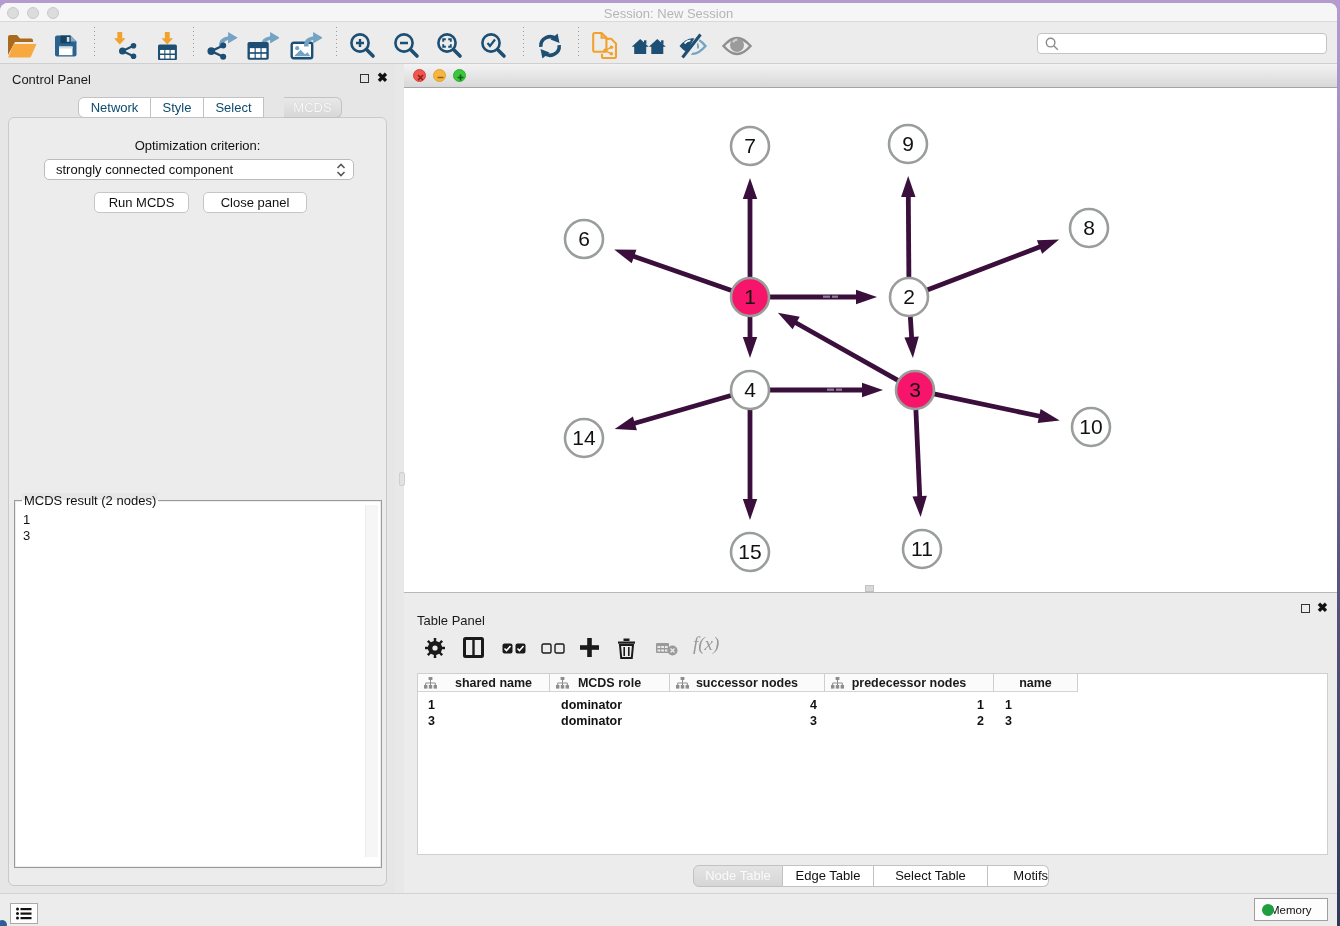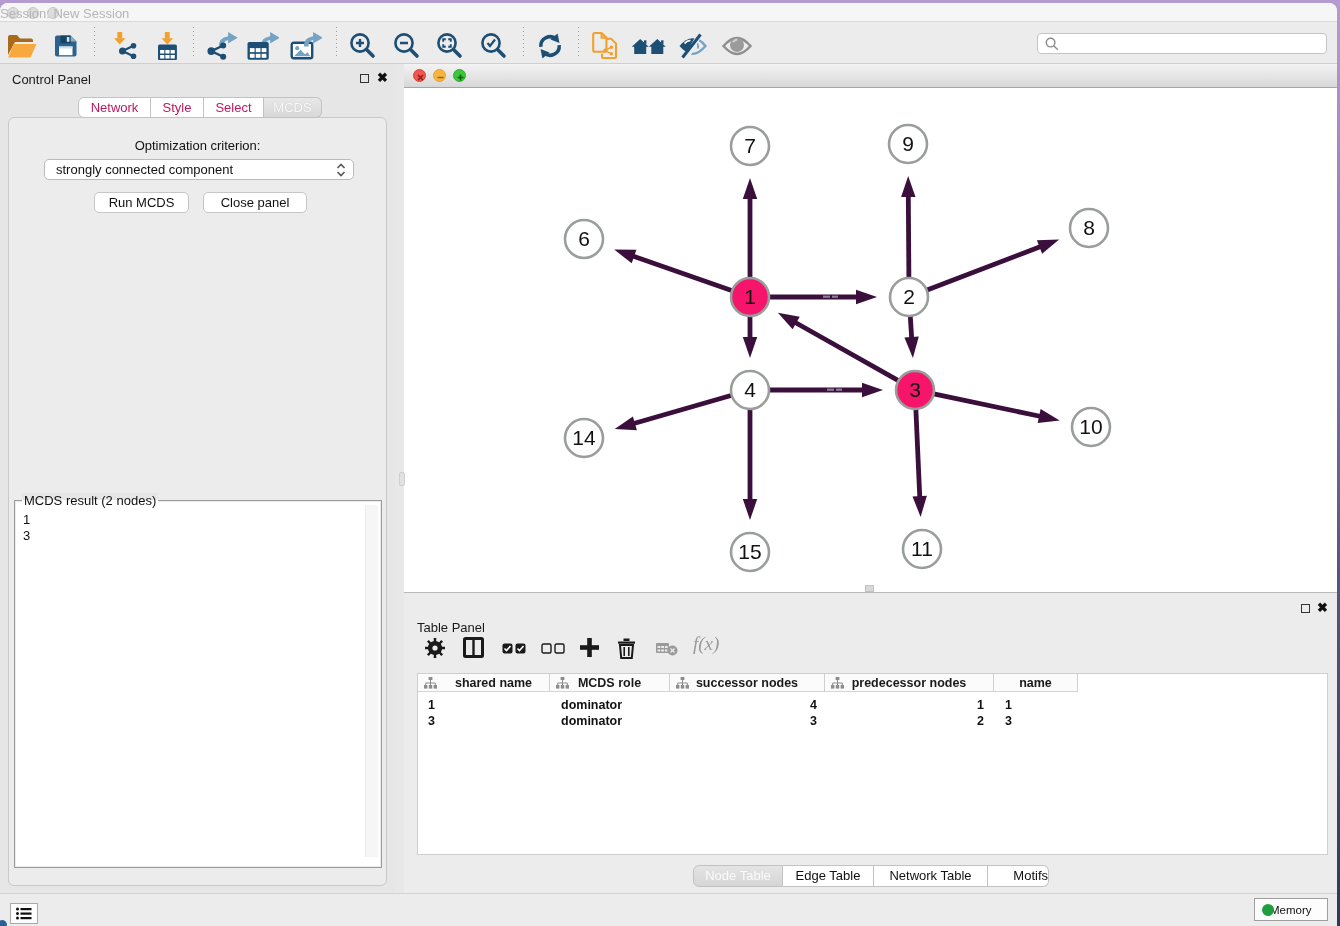--- a/index.html
+++ b/index.html
@@ -1,34 +1,34 @@
 <!DOCTYPE html>
 <html><head><meta charset="utf-8"><style>
 * { margin:0; padding:0; box-sizing:border-box; }
 html,body { width:1340px; height:926px; overflow:hidden; }
 body { font-family:"Liberation Sans", sans-serif; background:linear-gradient(180deg,#b49cd1 0%,#8f7cb0 30%,#5c567e 60%,#2e3a56 100%); }
 #win { position:absolute; left:0; top:3px; width:1337px; height:923px; background:#e8e8e8; border-radius:8px 8px 0 0; overflow:hidden; }
 #titlebar { position:absolute; left:0; top:0; width:1337px; height:19px; background:#f6f6f6; border-bottom:1px solid #d9d9d9; }
 .tl { position:absolute; top:4px; width:12px; height:12px; border-radius:50%; background:#dcdcdc; border:1px solid #c9c9c9; }
-#titletext { position:absolute; top:3px; left:0; width:1337px; font-size:13px; color:#b5b5b5; }
+#titletext { position:absolute; top:3px; left:0; width:1337px; text-align:center; font-size:13px; color:#b5b5b5; }
 #toolbar { position:absolute; left:0; top:19px; width:1337px; height:42px; background:#ececec; border-bottom:1px solid #cfcfcf; }
 .tbi { position:absolute; top:8px; }
 .tsep { position:absolute; top:5px; height:32px; width:1px; background:repeating-linear-gradient(180deg,#9a9a9a 0 1.2px,transparent 1.2px 4px); }
 #searchbox { position:absolute; left:1037px; top:11px; width:290px; height:21px; background:#fff; border:1px solid #c4c4c4; border-radius:4px; }
 
 #cpanel { position:absolute; left:0; top:61px; width:395px; height:829px; background:#e6e6e6; }
 .pheader { font-size:13px; color:#1a1a1a; }
 .floatic { position:absolute; width:9px; height:9px; border:1.5px solid #333; background:transparent; }
 .closeic { position:absolute; font-size:13px; color:#111; font-weight:bold; }
 #cpcontent { position:absolute; left:8px; top:53px; width:379px; height:769px; border:1px solid #c9c9c9; border-radius:6px; background:#ececec; }
 .tabbar { position:absolute; display:flex; }
-.tab { font-size:13px; color:#be185d; background:#fff; border:1px solid #c2c2c2; border-left:none; padding:0; text-align:center; line-height:19px; height:21px; }
+.tab { font-size:13px; color:#0c4a6e; background:#fff; border:1px solid #c2c2c2; border-left:none; padding:0; text-align:center; line-height:19px; height:21px; }
 .tab.first { border-left:1px solid #c2c2c2; border-radius:6px 0 0 6px; }
 .tab.last { border-radius:0 6px 6px 0; }
-.tab.sel { background:linear-gradient(180deg,#e8e8e8,#d8d8d8); color:#fafafa; text-shadow:0 0 1px #bbb; }
+.tab.sel { background:linear-gradient(180deg,#e8e8e8,#d8d8d8); color:#fafafa; text-shadow:0 0 1px #bbb;margin-left:20px; }
 .btn { position:absolute; background:#fff; border:1px solid #c6c6c6; border-radius:5px; font-size:13px; color:#111; text-align:center; }
 #dropdown { position:absolute; left:44px; top:95px; width:310px; height:21px; background:#fff; border:1px solid #bbb; border-radius:5px; font-size:13px; color:#111; line-height:19px; padding-left:11px; }
 #groupbox { position:absolute; left:14px; top:436px; width:368px; height:368px; border:1px solid #9a9a9a; }
 #grouptitle { position:absolute; left:7px; top:-8px; background:linear-gradient(180deg,#e6e6e6 0 45%,#ffffff 45% 100%); font-size:13px; color:#111; padding:0 2px; }
 #grouplist { position:absolute; left:1px; top:1px; width:364px; height:364px; background:#fff; font-size:13px; color:#111; padding:10px 0 0 7px; line-height:15.8px; }
 #groupscroll { position:absolute; right:2px; top:3px; width:13px; height:352px; background:#f6f6f6; border-left:1px solid #ececec; }
 
 #netwin { position:absolute; left:404px; top:61px; width:933px; height:528px; }
 #nettitle { position:absolute; left:0; top:0; width:933px; height:24px; background:linear-gradient(180deg,#f3f3f3,#d8d8d8); border-bottom:1px solid #a5a5a5; }
 #nettitletext { position:absolute; width:100%; text-align:center; top:23px; font-size:14px; color:#1a1a1a; }
@@ -313,21 +313,21 @@
 <rect x="419" y="207.6" width="7" height="2.2" fill="#8d7f93"></rect>
           <rect x="428" y="207.6" width="6" height="2.2" fill="#8d7f93"></rect>
           <rect x="423" y="300.6" width="7" height="2.2" fill="#8d7f93"></rect>
           <rect x="432" y="300.6" width="6" height="2.2" fill="#8d7f93"></rect>
         </svg>
   </div>
  </div>
  <div style="position:absolute;left:399px;top:469px;width:6px;height:14px;background:#e2e2e2;border:1px solid #cfcfcf;border-radius:2px"></div>
  <div style="position:absolute;left:865px;top:582px;width:9px;height:7px;background:#d8d8d8;border:1px solid #c2c2c2"></div>
  <div id="tpanel">
-  <div class="pheader" style="position:absolute;left:13px;top:27px">Table Panel</div>
+  <div class="pheader" style="position:absolute;left:13px;top:20px">Table Panel</div>
   <div class="floatic" style="left:897px;top:11px"></div>
   <div class="closeic" style="left:913px;top:7px">✖</div>
   <div id="ttoolbar">
         <svg style="position:absolute;left:8px;top:9px" width="20" height="20" viewBox="0 0 20 20">
           <polygon points="17.11,8.85 20.11,8.68 20.11,11.32 17.11,11.15 15.86,14.18 15.84,14.22 18.09,16.22 16.22,18.09 14.22,15.84 11.19,17.10 11.15,17.11 11.32,20.11 8.68,20.11 8.85,17.11 5.82,15.86 5.78,15.84 3.78,18.09 1.91,16.22 4.16,14.22 2.90,11.19 2.89,11.15 -0.11,11.32 -0.11,8.68 2.89,8.85 4.14,5.82 4.16,5.78 1.91,3.78 3.78,1.91 5.78,4.16 8.81,2.90 8.85,2.89 8.68,-0.11 11.32,-0.11 11.15,2.89 14.18,4.14 14.22,4.16 16.22,1.91 18.09,3.78 15.84,5.78 17.10,8.81" fill="#1a1a1a"></polygon>
           <circle cx="10" cy="10" r="2.6" fill="#ececec"></circle>
         </svg>
 <svg style="position:absolute;left:46px;top:8px" width="21" height="21" viewBox="0 0 21 21">
           <rect x="1.5" y="1.5" width="18" height="18" rx="1" fill="none" stroke="#1a1a1a" stroke-width="3"></rect>
           <line x1="10.5" y1="2" x2="10.5" y2="19" stroke="#1a1a1a" stroke-width="2.4"></line>
@@ -425,21 +425,21 @@
 <div class="trow" style="left:10px;top:40px">3</div>
 <div class="trow" style="left:143px;top:40px">dominator</div>
 <div class="trow" style="left:252px;top:40px;width:147px;text-align:right">3</div>
 <div class="trow" style="left:407px;top:40px;width:159px;text-align:right">2</div>
 <div class="trow" style="left:587px;top:40px">3</div>
 
   </div>
   <div class="btabs">
     <div class="btab" style="width:90px;border-left:1px solid #c2c2c2;border-radius:6px 0 0 6px;background:linear-gradient(180deg,#e4e4e4,#d6d6d6);color:#fafafa;text-align:center">Node Table</div>
     <div class="btab" style="width:91px;text-align:center">Edge Table</div>
-    <div class="btab" style="width:114px;text-align:center">Network Table</div>
+    <div class="btab" style="width:114px;text-align:center">Select Table</div>
     <div class="btab" style="width:61px;border-radius:0 6px 6px 0;text-align:right">Motifs</div>
   </div>
  </div>
  <div id="statusbar">
    <div style="position:absolute;left:10px;top:9px;width:28px;height:21px;background:#fdfdfd;border:1px solid #a9a9a9"><svg width="16" height="13" viewBox="0 0 16 13" style="margin:3px 5px">
           <circle cx="1.5" cy="2" r="1.5" fill="#111"></circle>
           <circle cx="1.5" cy="6.5" r="1.5" fill="#111"></circle>
           <circle cx="1.5" cy="11" r="1.5" fill="#111"></circle>
           <rect x="4.5" y="1" width="11" height="2.2" fill="#111"></rect>
           <rect x="4.5" y="5.5" width="11" height="2.2" fill="#111"></rect>

